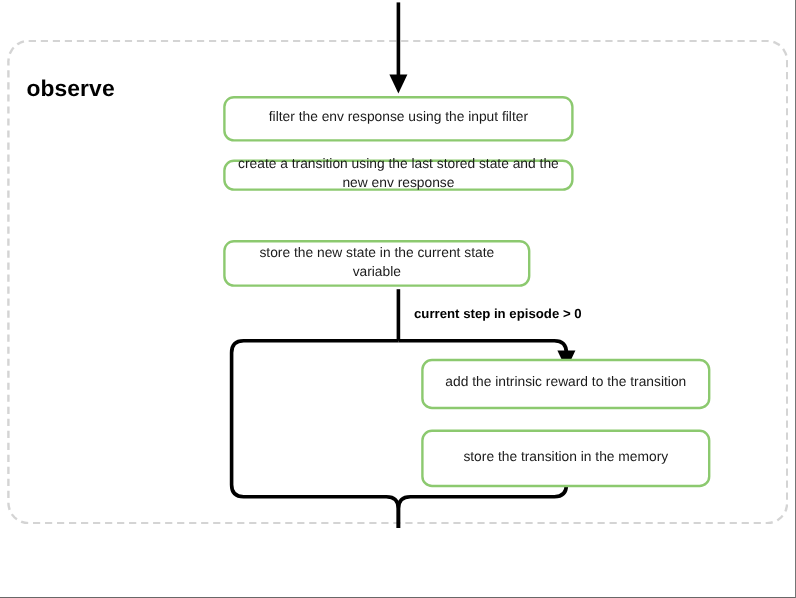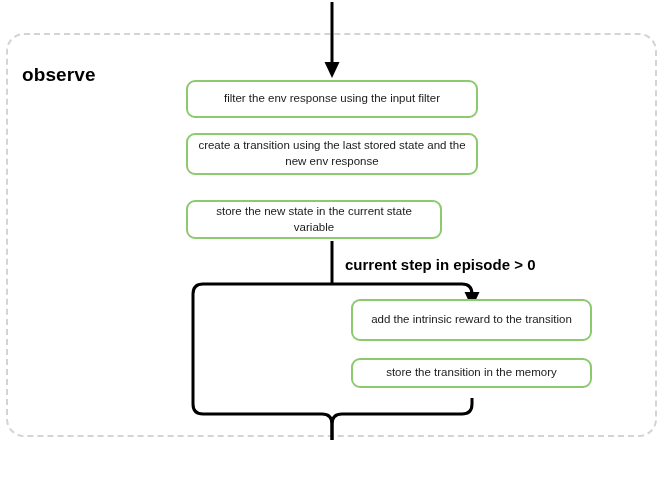--- a/index.html
+++ b/index.html
@@ -71,21 +71,21 @@
     stroke: #000000;
     stroke-width: 3;
     stroke-linecap: butt;
     stroke-linejoin: round;
   }
   .edge-head {
     fill: #000000;
   }
   .edge-label {
     position: absolute;
-    font-size: 15px;
+    font-size: 11px;
     font-weight: bold;
     color: #000000;
     white-space: nowrap;
   }
 </style>
 </head>
 <body>
 
 <div id="canvas">
 
@@ -107,29 +107,29 @@
 
     <path class="edge-path" d="M472,398 L472,404 Q472,414 462,414 L342,414 Q332,414 332,424 L332,440"></path>
   </svg>
 
   <div class="edge-label" style="left:345px; top:256px;">current step in episode &gt; 0</div>
 
   <div class="node" style="left:186px; top:80px; width:292px; height:38px;">
     <span class="node-label">filter the env response using the input filter</span>
   </div>
 
-  <div class="node" style="left:186px; top:133px; width:292px; height:42px;">
+  <div class="node" style="left:186px; top:133px; width:292px; height:26px;">
     <span class="node-label">create a transition using the last stored state and the new env response</span>
   </div>
 
   <div class="node" style="left:186px; top:200px; width:256px; height:39px;">
     <span class="node-label">store the new state in the current state variable</span>
   </div>
 
   <div class="node" style="left:351px; top:299px; width:241px; height:42px;">
     <span class="node-label">add the intrinsic reward to the transition</span>
   </div>
 
-  <div class="node" style="left:351px; top:358px; width:241px; height:30px;">
+  <div class="node" style="left:351px; top:358px; width:241px; height:48px;">
     <span class="node-label">store the transition in the memory</span>
   </div>
 
 </div>
 
 </body></html>

